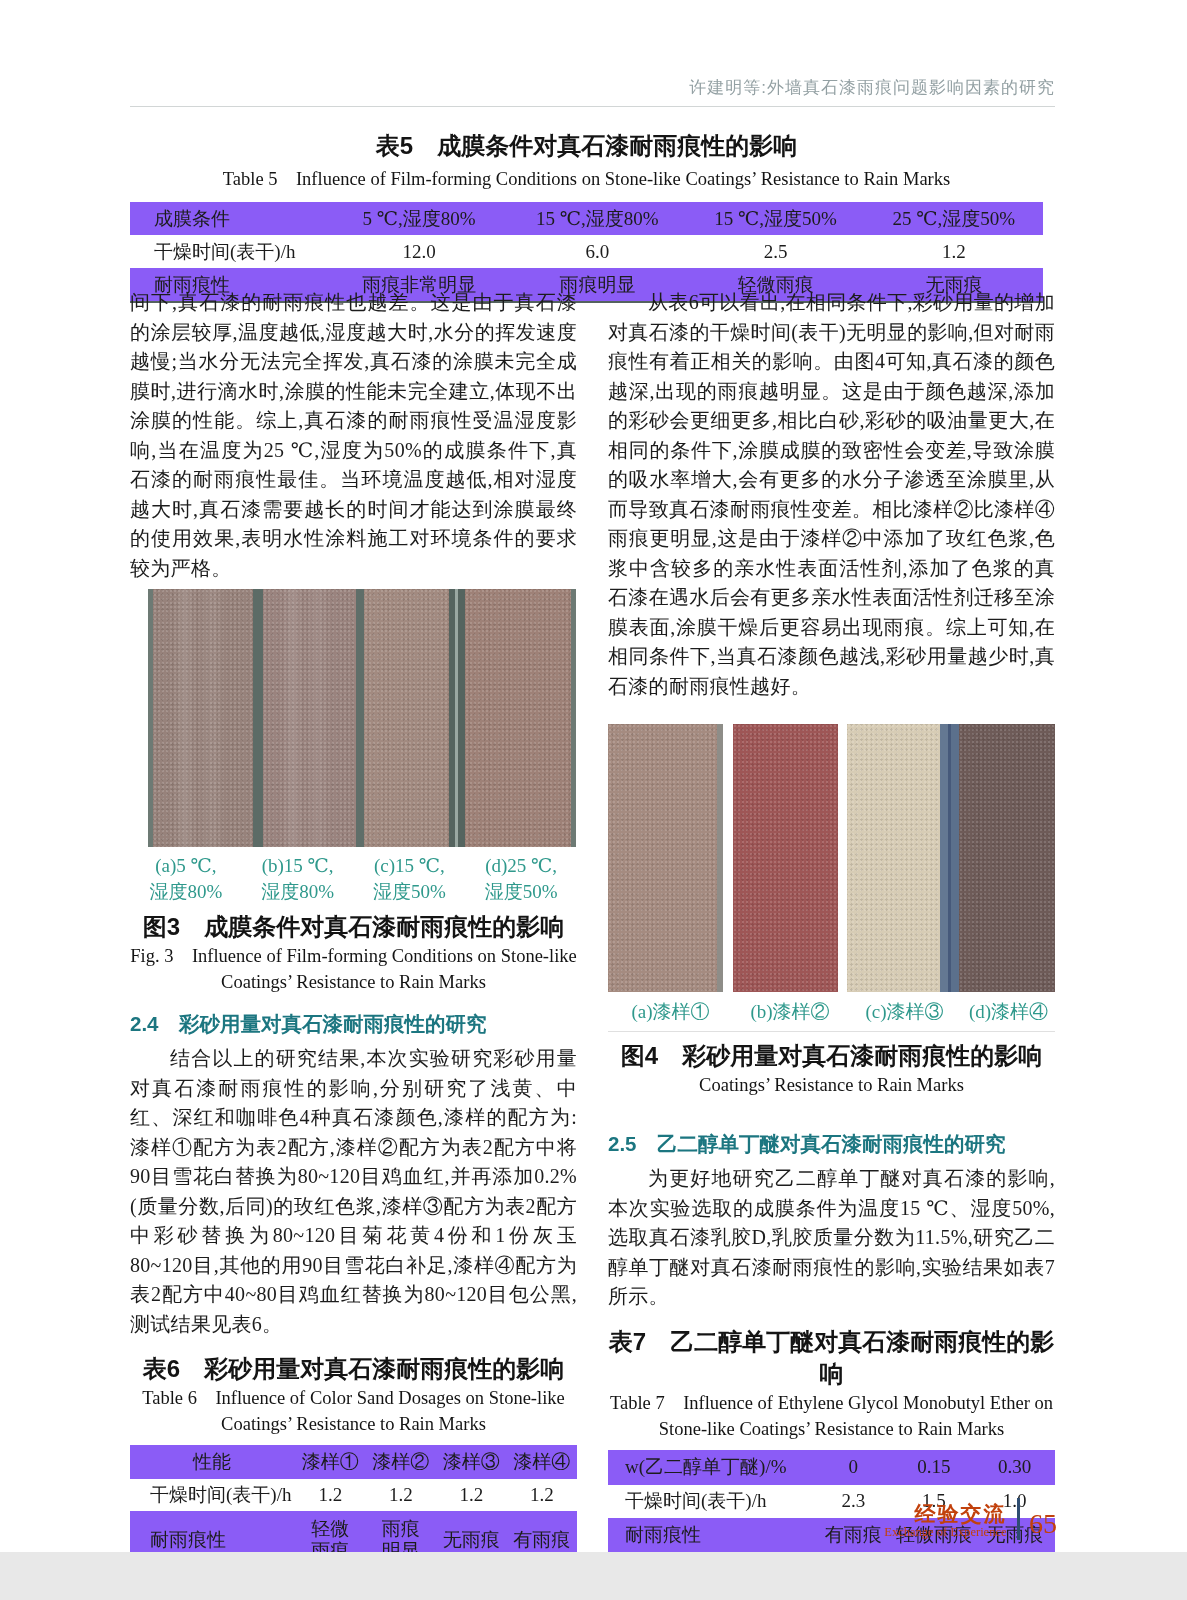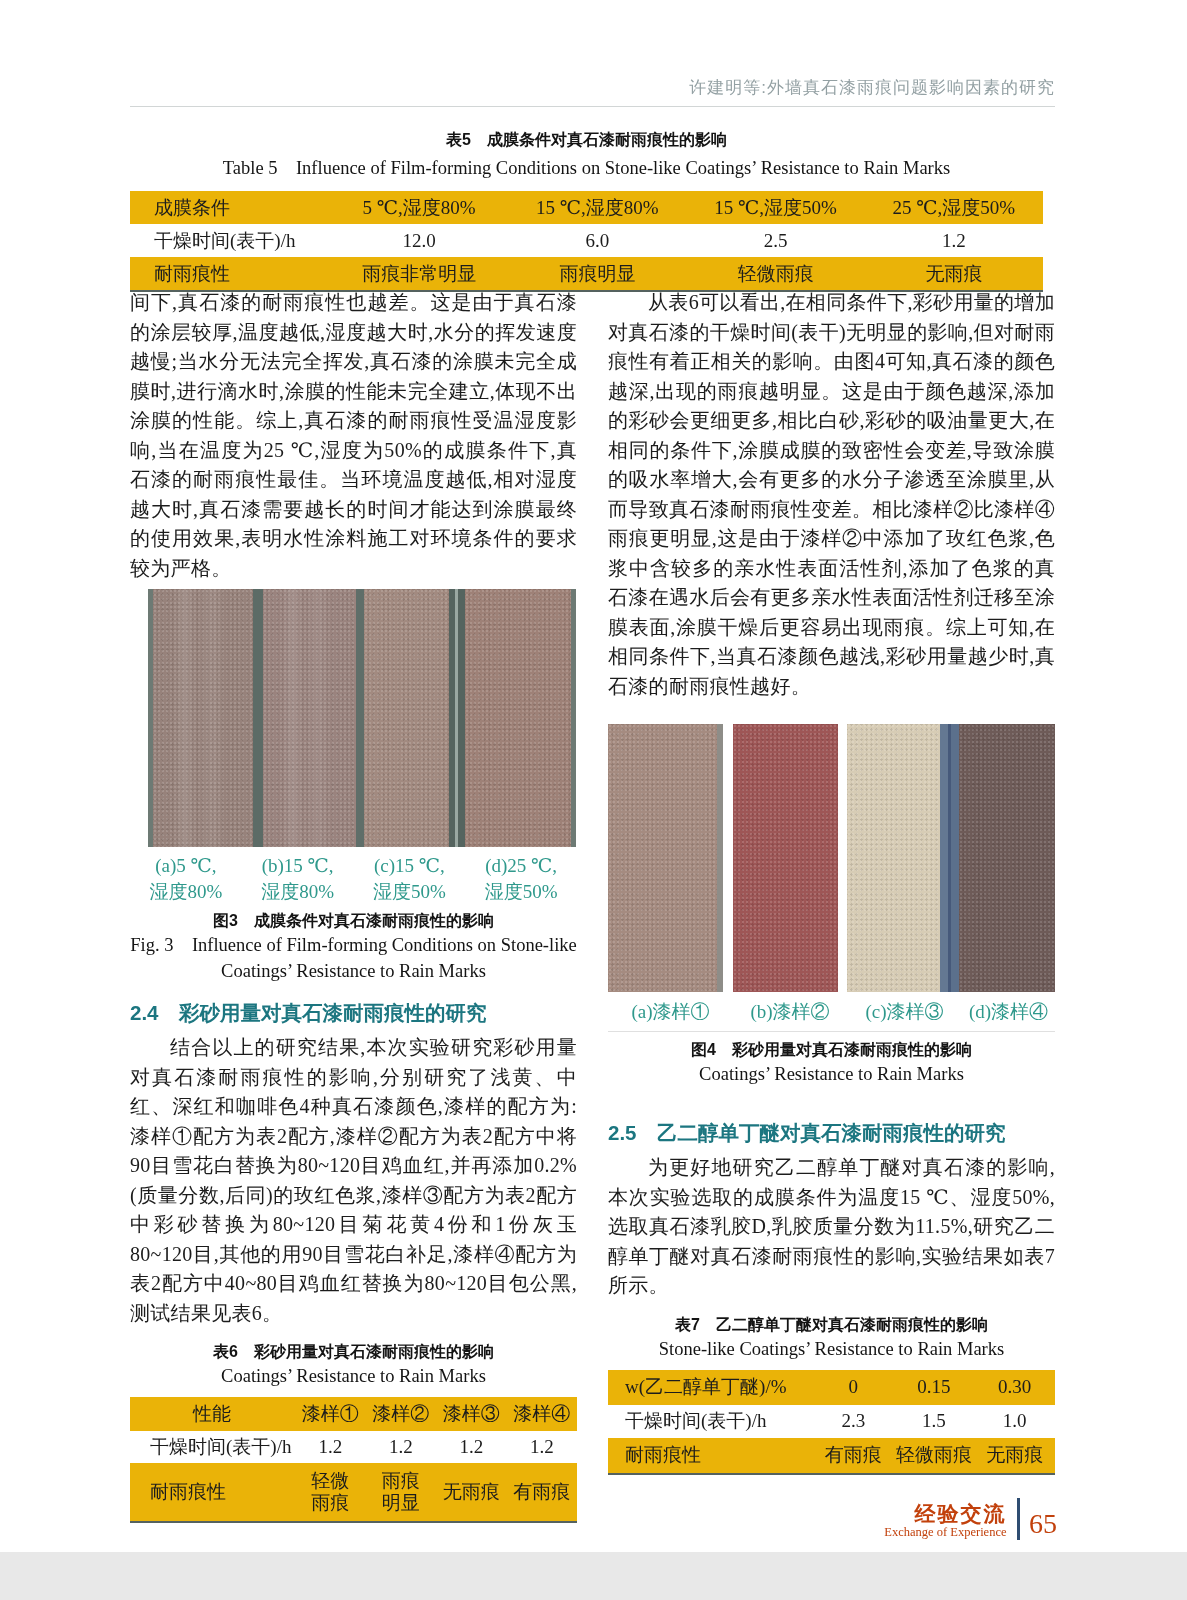--- a/index.html
+++ b/index.html
@@ -10,33 +10,33 @@
   }
   
   .running-head {
     position:absolute; top:76px; right:132px;
     font-size:17px; color:#93a0a3; letter-spacing:1px;
     font-family:"Liberation Sans","DejaVu Sans",sans-serif;
   }
   .head-rule { position:absolute; top:106px; left:130px; width:925px; height:1px; background:#d2d6d6; }
 
   
-  .t-cn { font-family:"Liberation Sans","DejaVu Sans",sans-serif; font-weight:bold; font-size:16px; text-align:center; color:#141414; }
+  .t-cn { font-family:"Liberation Sans","DejaVu Sans",sans-serif; font-weight:bold; font-size:24px; text-align:center; color:#141414; }
   .t-en { font-family:"Liberation Serif","DejaVu Serif",serif; font-weight:normal; font-size:18.5px; text-align:center; color:#141414; line-height:26px; }
 
   
   .grid-table { display:grid; border-bottom:2.5px solid #55625f; }
   .grid-table .row { display:contents; }
   .cell {
     display:flex; align-items:center; justify-content:center;
     font-size:19px; line-height:22px; text-align:center; padding:2px 1px;
   }
   .cell.lbl { justify-content:flex-start; text-align:left; padding-left:24px; }
   .cell.ctr-lbl { justify-content:center; padding-left:0; }
-  .band { background:#eab308; }
+  .band { background:#8b5cf6; }
 
   .table5-grid { grid-template-columns:200px 1fr 1fr 1fr 1fr; }
   .table5-grid .cell { height:29px; }
   .table6-grid { grid-template-columns:165px 1fr 1fr 1fr 1fr; }
   .table7-grid { grid-template-columns:205px 1fr 1fr 1fr; }
   .t7w::first-letter { font-style:italic; font-family:"Liberation Serif","DejaVu Serif",serif; }
 
   
   .col { position:absolute; top:288px; width:447px; }
   .col-left { left:130px; }
@@ -158,20 +158,21 @@
     <div class="t-en">
       <div>Fig. 3　Influence of Film-forming Conditions on Stone-like</div>
       <div>Coatings’ Resistance to Rain Marks</div>
     </div>
 
     <h3 class="sec-head" style="margin-top:15px;">2.4　彩砂用量对真石漆耐雨痕性的研究</h3>
     <p class="body-p indent" style="margin-top:6px;">结合以上的研究结果,本次实验研究彩砂用量对真石漆耐雨痕性的影响,分别研究了浅黄、中红、深红和咖啡色4种真石漆颜色,漆样的配方为:漆样①配方为表2配方,漆样②配方为表2配方中将90目雪花白替换为80~120目鸡血红,并再添加0.2%(质量分数,后同)的玫红色浆,漆样③配方为表2配方中彩砂替换为80~120目菊花黄4份和1份灰玉80~120目,其他的用90目雪花白补足,漆样④配方为表2配方中40~80目鸡血红替换为80~120目包公黑,测试结果见表6。</p>
 
     <div class="t-cn" style="margin-top:14px;">表6　彩砂用量对真石漆耐雨痕性的影响</div>
     <div class="t-en">
+      <div>Table 6　Influence of Color Sand Dosages on Stone-like</div>
       <div>Coatings’ Resistance to Rain Marks</div>
     </div>
     <div class="grid-table table6-grid" style="margin-top:8px;">
       <div class="row">
         <div class="cell lbl ctr-lbl band" style="height:30px;">性能</div>
         <div class="cell band">漆样①</div>
         <div class="cell band">漆样②</div>
         <div class="cell band">漆样③</div>
         <div class="cell band">漆样④</div>
       </div>
@@ -217,20 +218,21 @@
     <div class="t-cn" style="margin-top:8px;">图4　彩砂用量对真石漆耐雨痕性的影响</div>
     <div class="t-en">
       <div>Coatings’ Resistance to Rain Marks</div>
     </div>
 
     <h3 class="sec-head" style="margin-top:32px;">2.5　乙二醇单丁醚对真石漆耐雨痕性的研究</h3>
     <p class="body-p indent" style="margin-top:6px;">为更好地研究乙二醇单丁醚对真石漆的影响,本次实验选取的成膜条件为温度15 ℃、湿度50%,选取真石漆乳胶D,乳胶质量分数为11.5%,研究乙二醇单丁醚对真石漆耐雨痕性的影响,实验结果如表7所示。</p>
 
     <div class="t-cn" style="margin-top:14px;">表7　乙二醇单丁醚对真石漆耐雨痕性的影响</div>
     <div class="t-en">
+      <div>Table 7　Influence of Ethylene Glycol Monobutyl Ether on</div>
       <div>Stone-like Coatings’ Resistance to Rain Marks</div>
     </div>
     <div class="grid-table table7-grid" style="margin-top:8px;">
       <div class="row">
         <div class="cell lbl band t7w" style="padding-left:17px;height:31px;">w(乙二醇单丁醚)/%</div>
         <div class="cell band">0</div>
         <div class="cell band">0.15</div>
         <div class="cell band">0.30</div>
       </div>
       <div class="row">

